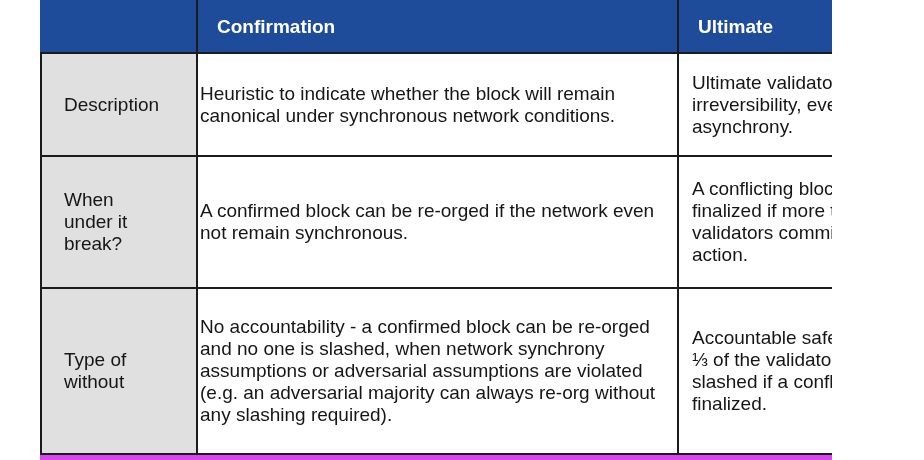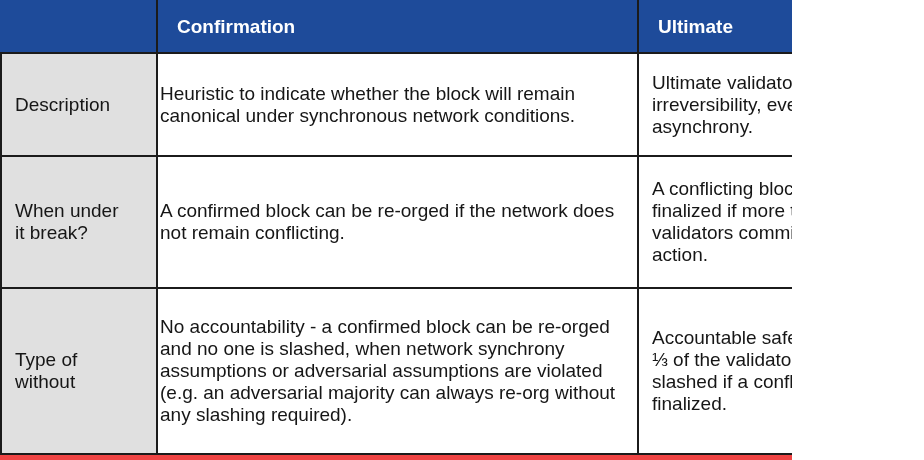--- a/index.html
+++ b/index.html
@@ -4,23 +4,24 @@
 <style>
   html, body {
     margin: 0;
     padding: 0;
     background: #ffffff;
   }
   .page {
     position: relative;
     width: 792px;
     height: 460px;
-    background: #ef4444;
+    background: #d946ef;
     overflow: hidden;
     font-family: "Liberation Sans", sans-serif;
+    margin-left: 40px;
   }
   table.cmp {
     border-collapse: collapse;
     table-layout: fixed;
     width: 924px;
   }
   table.cmp th,
   table.cmp td {
     border: 2px solid #1b1b1b;
     vertical-align: middle;
@@ -41,21 +42,21 @@
     border-left-color: #1e4b9a;
     padding: 0;
   }
   table.cmp th.last {
     border-right-color: #1e4b9a;
   }
   
   table.cmp td.label {
     background: #e0e0e0;
     color: #161616;
-    padding: 0 30px 0 13px;
+    padding: 0 30px 0 22px;
   }
   
   table.cmp td.body {
     background: #ffffff;
     color: #161616;
     padding: 0 16px 0 2px;
   }
   table.cmp td.body.col3 {
     padding: 0 14px 0 13px;
   }
@@ -80,21 +81,21 @@
         <th>Confirmation</th>
         <th class="last">Ultimate</th>
       </tr>
       <tr class="r-0">
         <td class="label">Description</td>
         <td class="body">Heuristic to indicate whether the block will remain canonical under synchronous network conditions.</td>
         <td class="body col3">Ultimate validator of irreversibility, even under asynchrony.</td>
       </tr>
       <tr class="r-1">
         <td class="label">When under it break?</td>
-        <td class="body">A confirmed block can be re-orged if the network does not remain conflicting.</td>
+        <td class="body">A confirmed block can be re-orged if the network even not remain synchronous.</td>
         <td class="body col3">A conflicting block can be finalized if more than ⅓ of the validators commit a slashable action.</td>
       </tr>
       <tr class="r-2">
         <td class="label">Type of without</td>
         <td class="body">No accountability - a confirmed block can be re-orged and no one is slashed, when network synchrony assumptions or adversarial assumptions are violated (e.g. an adversarial majority can always re-org without any slashing required).</td>
         <td class="body col3">Accountable safety - at least ⅓ of the validator set will be slashed if a conflicting block is finalized.</td>
       </tr>
     </tbody>
   </table>
 </div>

